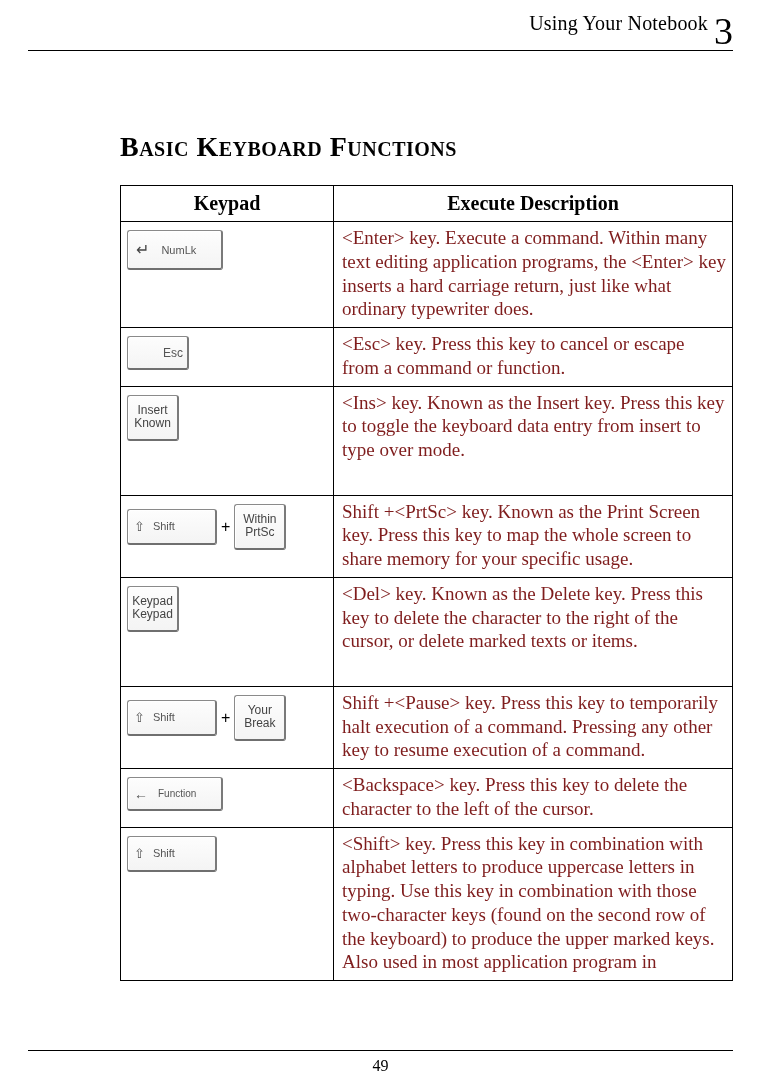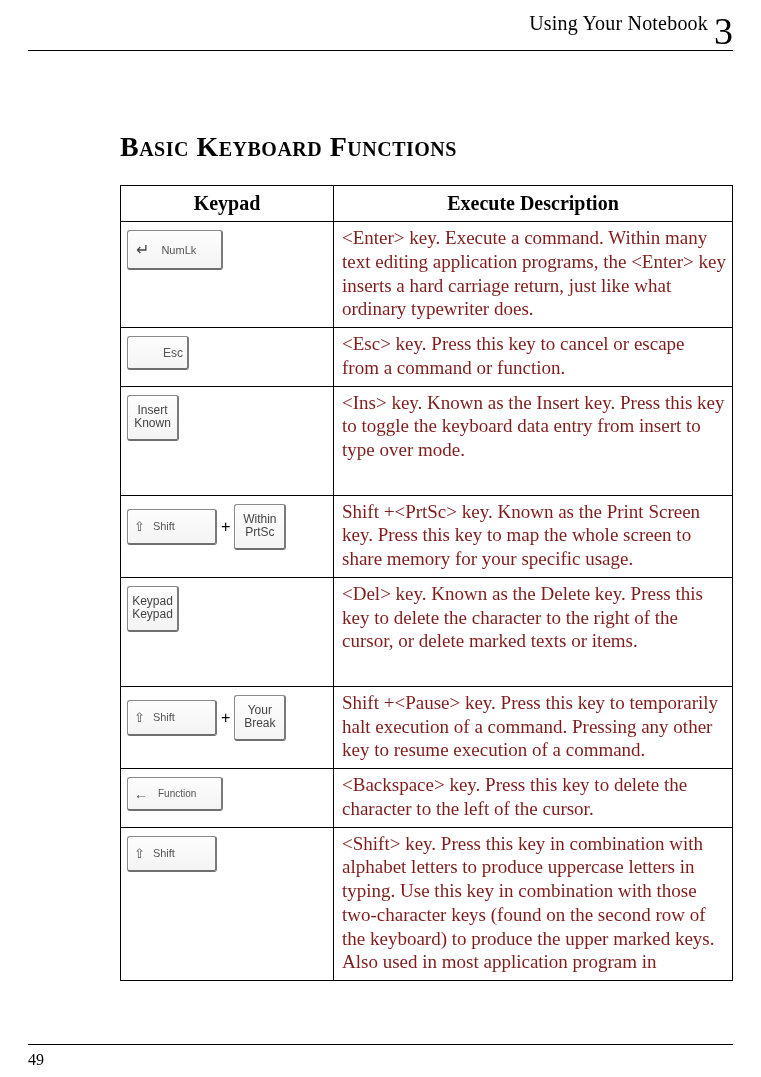--- a/index.html
+++ b/index.html
@@ -109,22 +109,22 @@
   .keycap.backspace {
     width: 96px; height: 34px; justify-content: flex-start; padding-left: 6px; gap: 6px;
     font-size: 10px;
   }
   .keycap.backspace .arrow { font-size: 14px; }
   .combo { display: inline-flex; align-items: center; gap: 3px; }
   .plus { font-family: Arial, sans-serif; font-size: 16px; color: #000; margin: 0 1px; }
   .footer {
     border-top: 1.5px solid #000;
     margin-top: auto;
-    padding: 6px 0 8px 0;
-    text-align: left;
+    padding: 6px 0 2px 0;
+    text-align: center;
     font-size: 16px;
   }
 </style>
 </head>
 <body>
 
 <div class="page">
 
   <div class="running-head">
     <span class="rh-text">Using Your Notebook</span>

